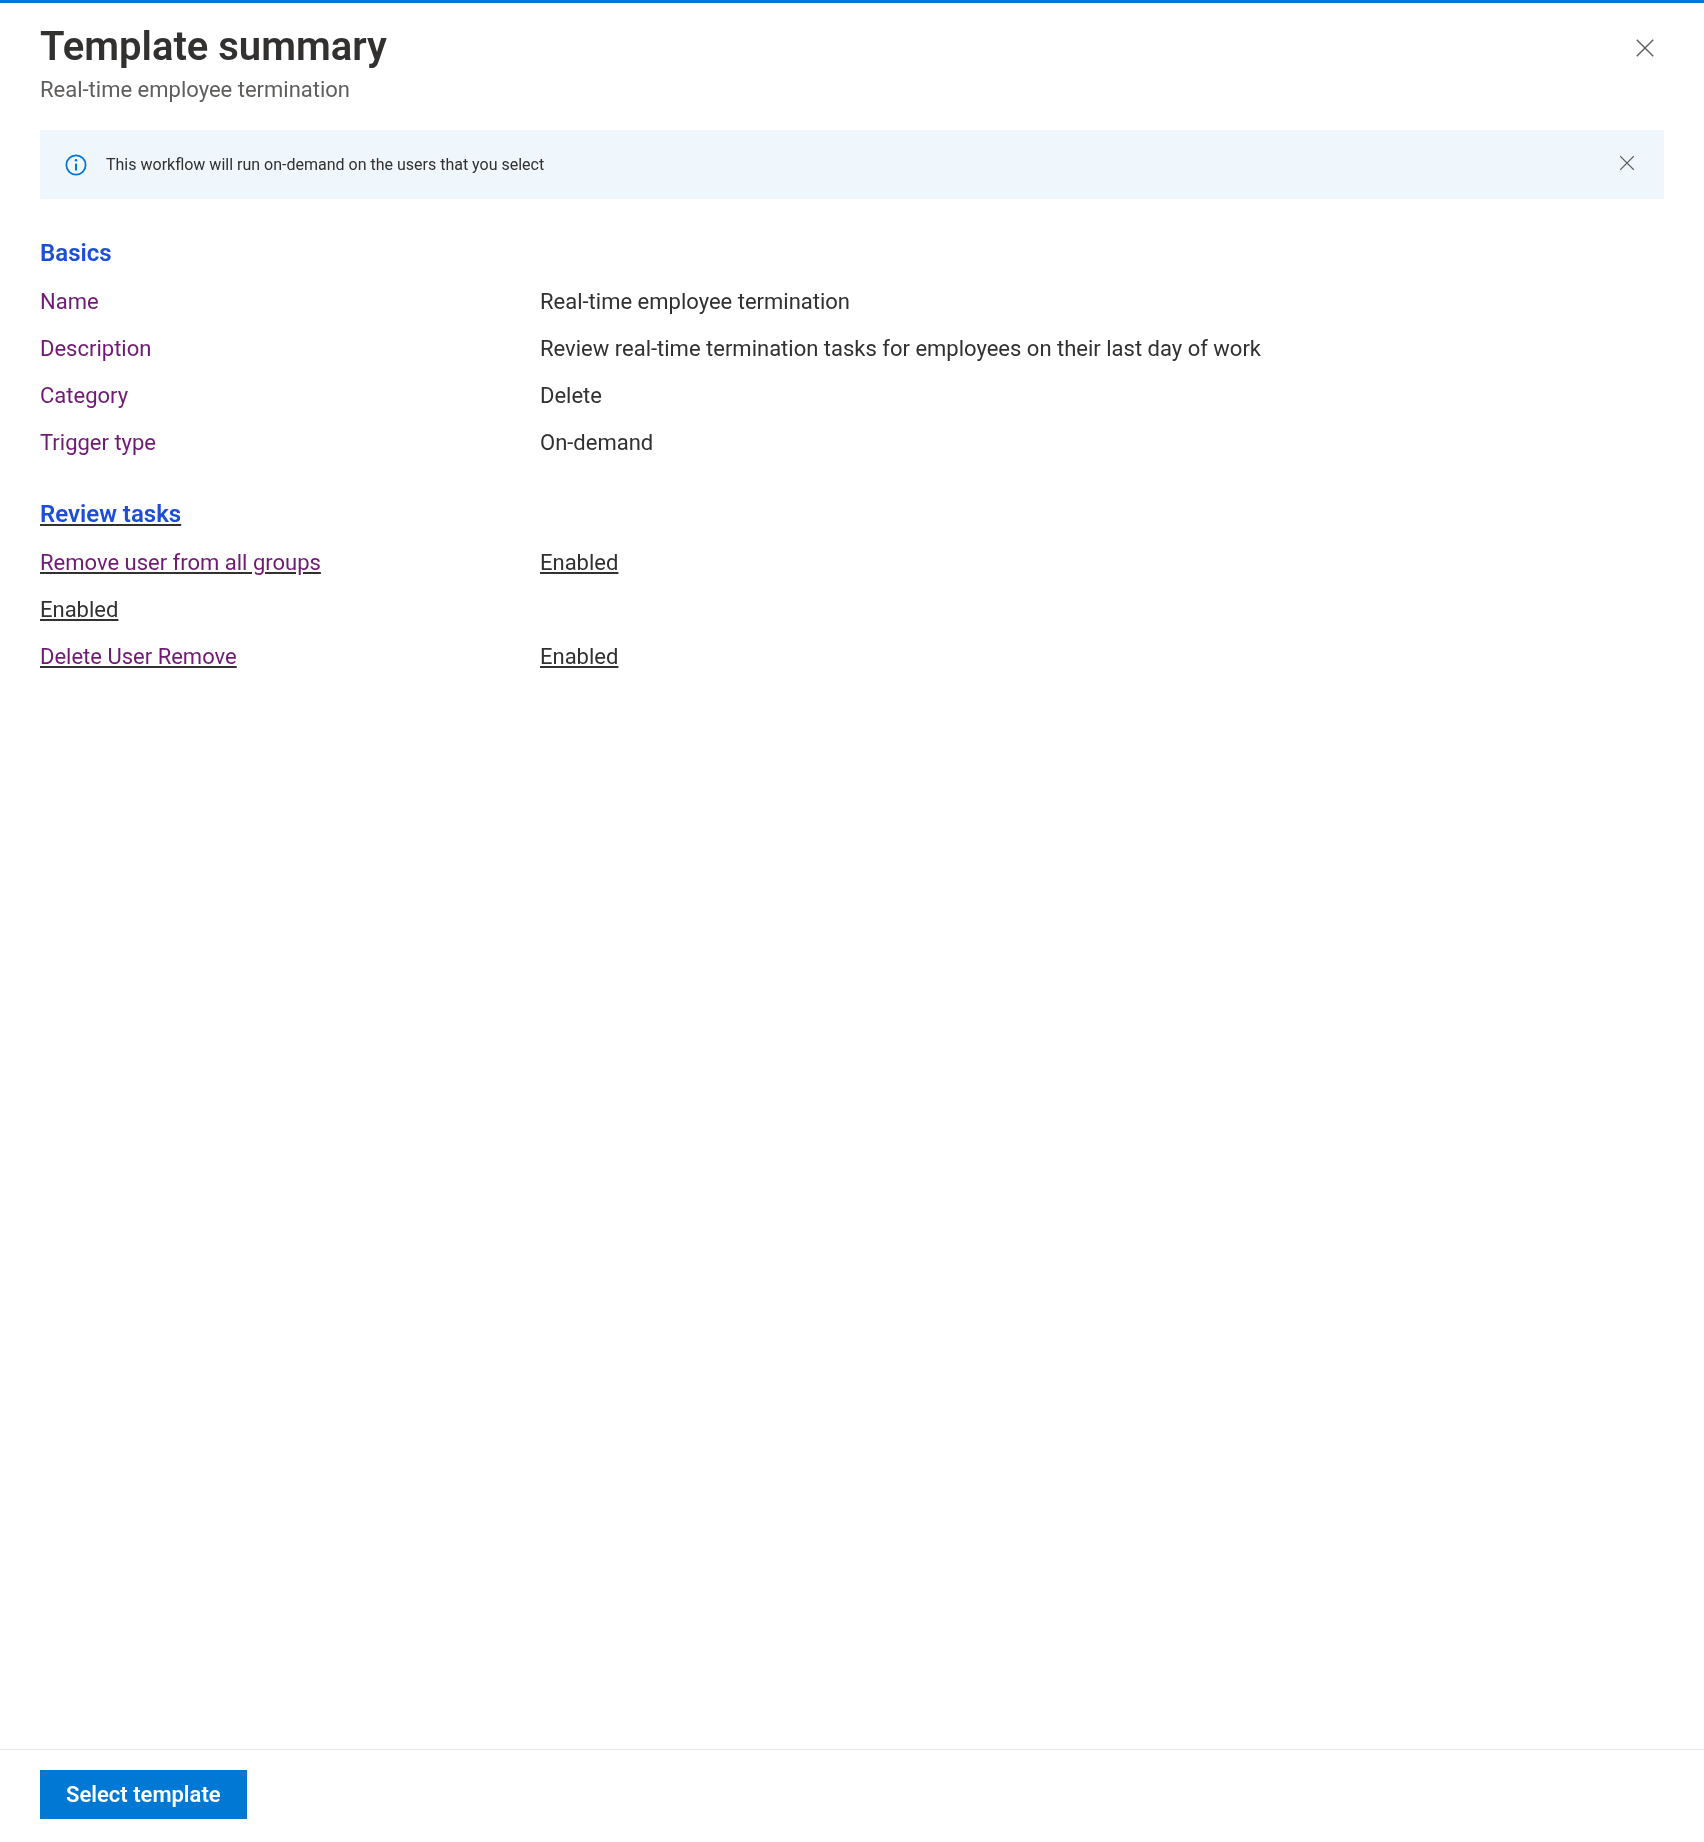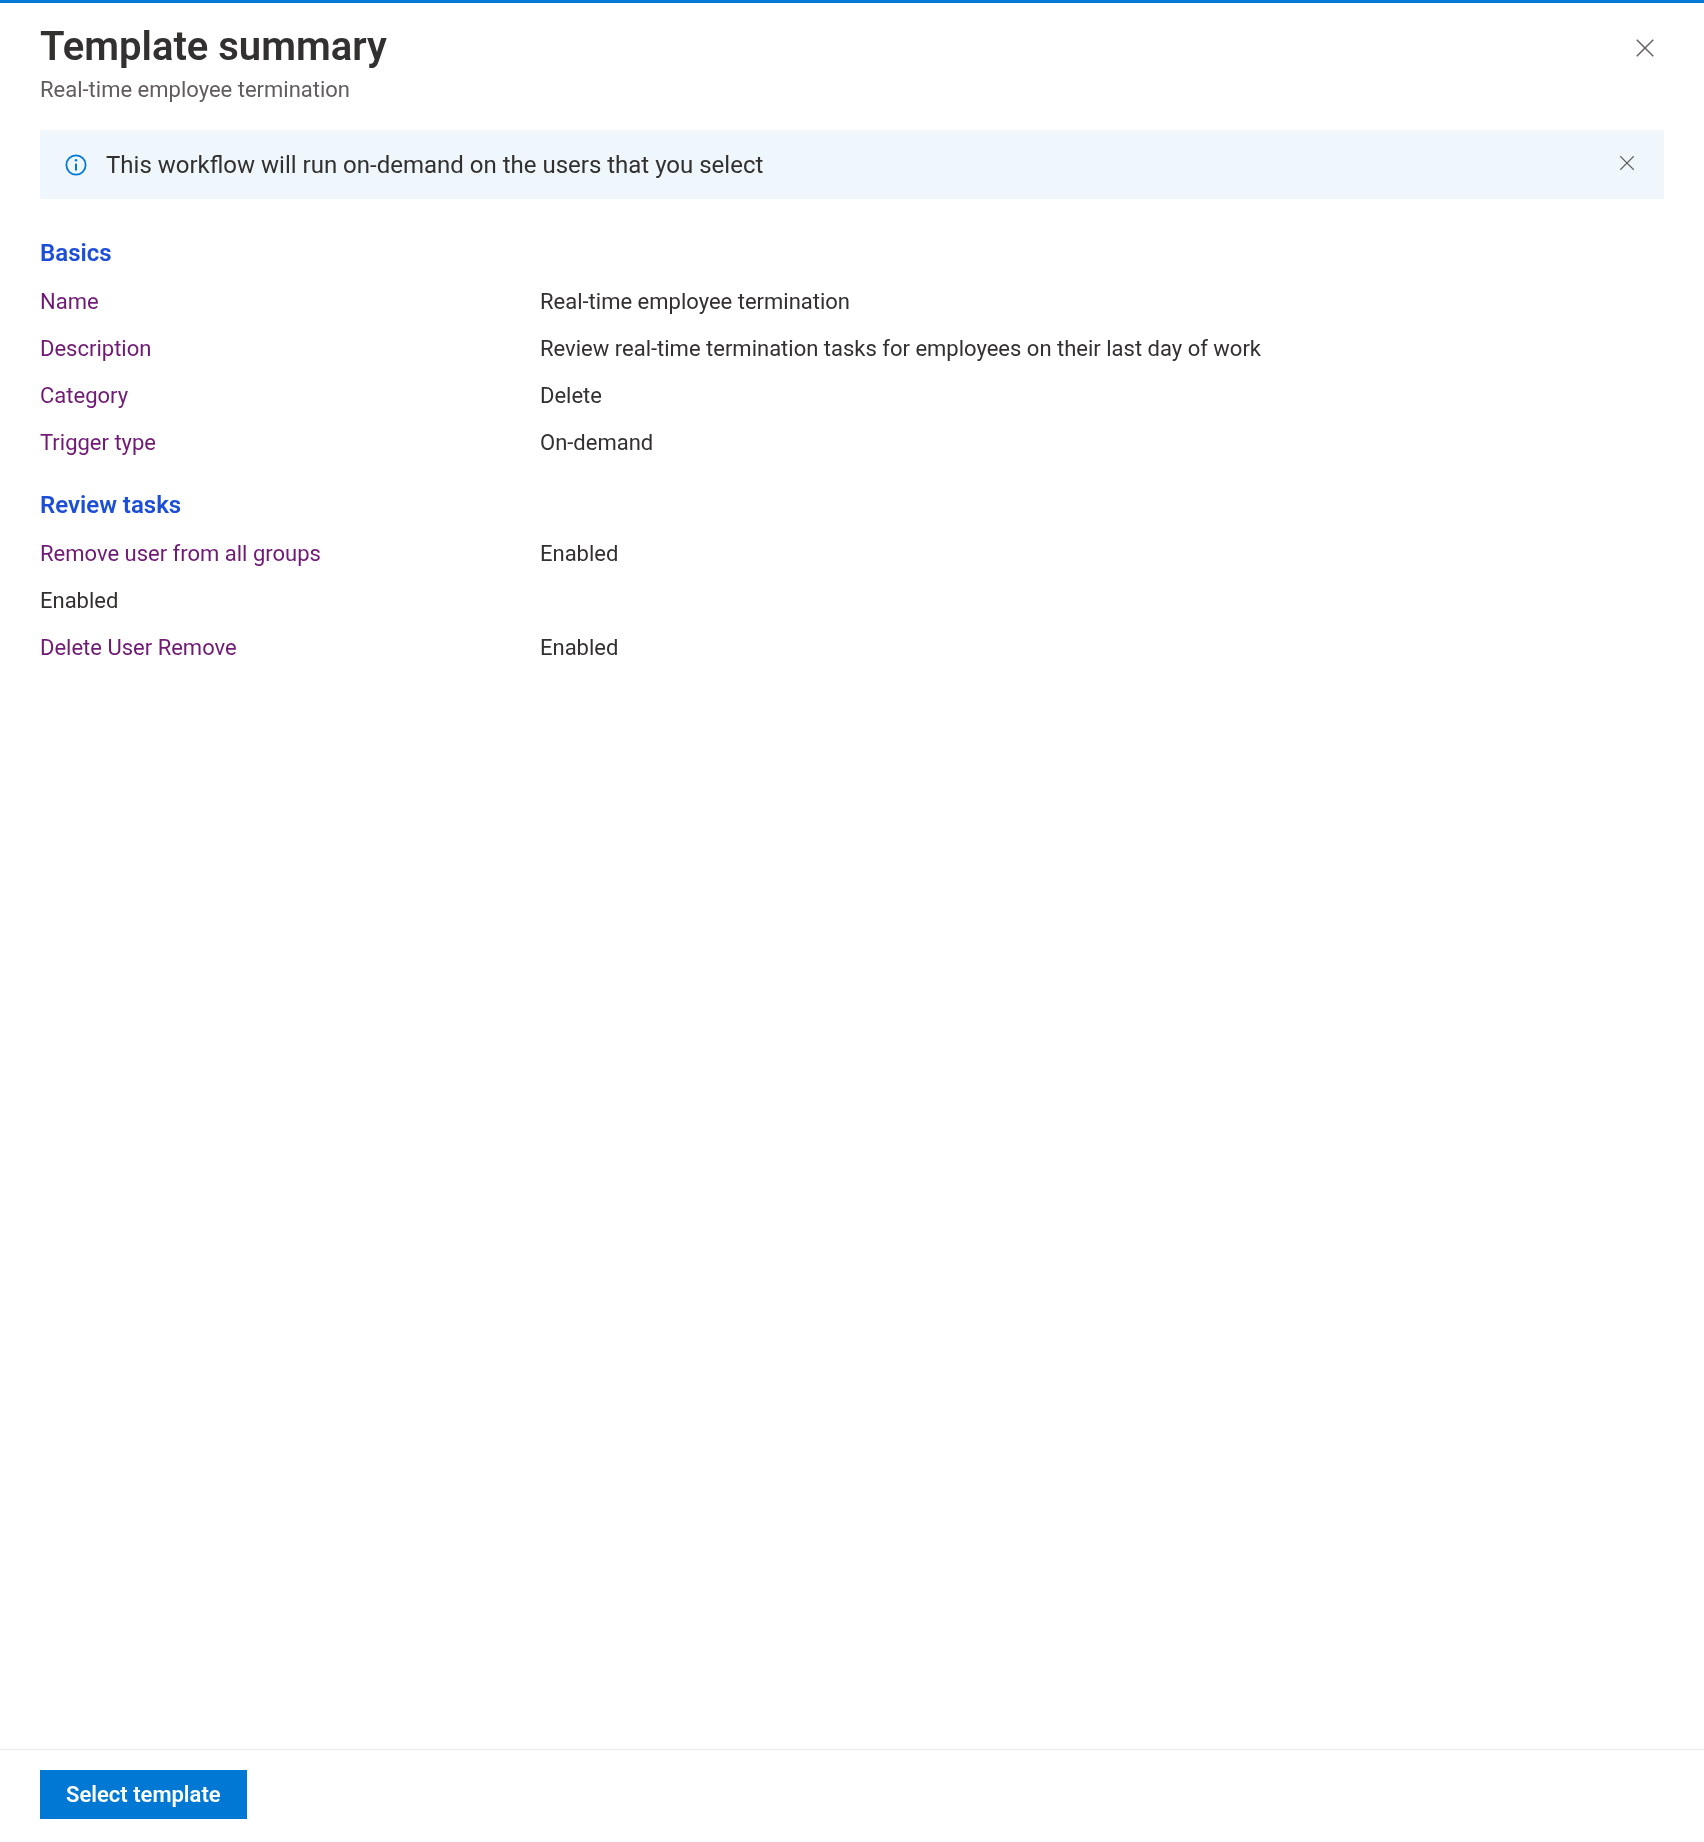--- a/index.html
+++ b/index.html
@@ -69,21 +69,21 @@
   }
   .info-icon {
     width: 24px;
     height: 24px;
     flex-shrink: 0;
     display: flex;
     align-items: center;
     justify-content: center;
   }
   .info-text {
-    font-size: 24px;
+    font-size: 16px;
     color: #323130;
   }
   .dismiss-btn {
     background: transparent;
     border: none;
     cursor: pointer;
     padding: 4px;
     display: flex;
     align-items: center;
     justify-content: center;
@@ -108,21 +108,22 @@
   }
   .kv-label {
     width: 500px;
     flex-shrink: 0;
     color: #701a75;
   }
   .kv-value {
     color: #323130;
   }
   .section-gap {
-    margin-top: 32px;
+    margin-top: 41px;
+    text-decoration: underline;
   }
   .footer {
     border-top: 1px solid #edebe9;
     padding: 20px 40px;
     display: flex;
     align-items: flex-start;
   }
   .primary-btn {
     background: #0078d4;
     color: #ffffff;

